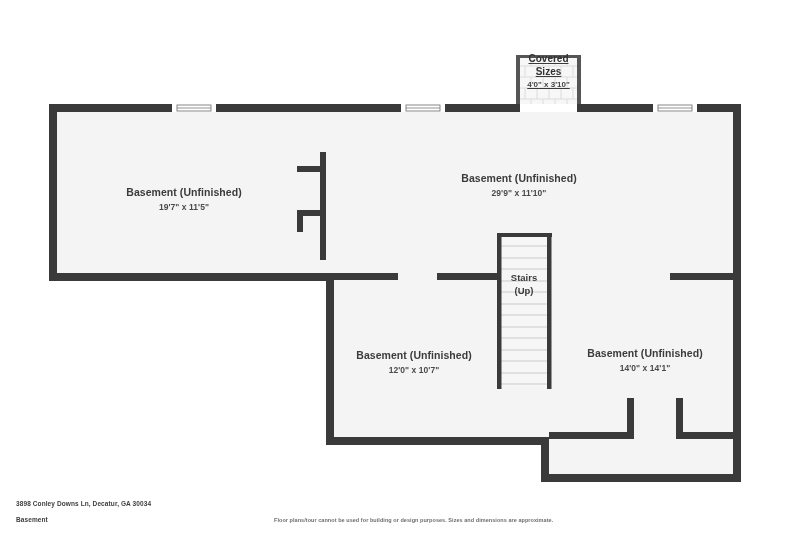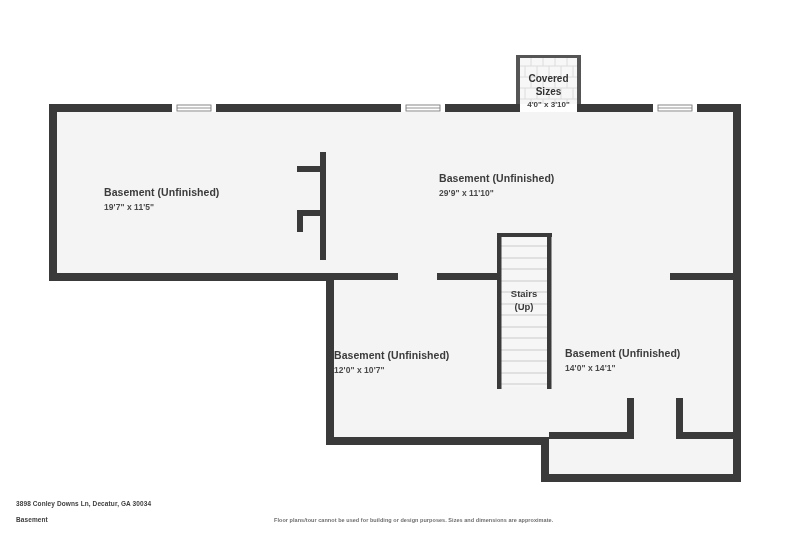--- a/index.html
+++ b/index.html
@@ -16,21 +16,21 @@
     color: #3a3a3a;
   }
   #plan-canvas {
     position: absolute;
     left: 0; top: 0;
     width: 800px;
     height: 533px;
   }
   .label-group {
     position: absolute;
-    text-align: left;
+    text-align: center;
     line-height: 1.25;
     pointer-events: none;
     white-space: nowrap;
   }
   .room-name {
     font-size: 10.5px;
     font-weight: bold;
     color: #3b3b3b;
     letter-spacing: 0.05px;
   }
@@ -249,27 +249,27 @@
 <div class="label-group" style="left:334px; top:349px; width:160px;">
   <div class="room-name">Basement (Unfinished)</div>
   <div class="room-dims">12'0" x 10'7"</div>
 </div>
 
 <div class="label-group" style="left:565px; top:347px; width:160px;">
   <div class="room-name">Basement (Unfinished)</div>
   <div class="room-dims">14'0" x 14'1"</div>
 </div>
 
-<div class="patio-label" style="left:519px; top:72px; width:59px;">
+<div class="patio-label" style="left:519px; top:52px; width:59px;text-decoration:underline;">
   <div class="patio-name">Covered</div>
   <div class="patio-name">Sizes</div>
   <div class="patio-dims">4'0" x 3'10"</div>
 </div>
 
-<div class="stairs-label" style="left:501px; top:288px; width:46px;">
+<div class="stairs-label" style="left:501px; top:272px; width:46px;">
   <div class="stairs-name">Stairs</div>
   <div class="stairs-dir">(Up)</div>
 </div>
 
 <div class="footer">
   <div class="footer-address">3898 Conley Downs Ln, Decatur, GA 30034</div>
   <div class="footer-level">Basement</div>
   <div class="footer-disclaimer">Floor plans/tour cannot be used for building or design purposes. Sizes and dimensions are approximate.</div>
 </div>
 

